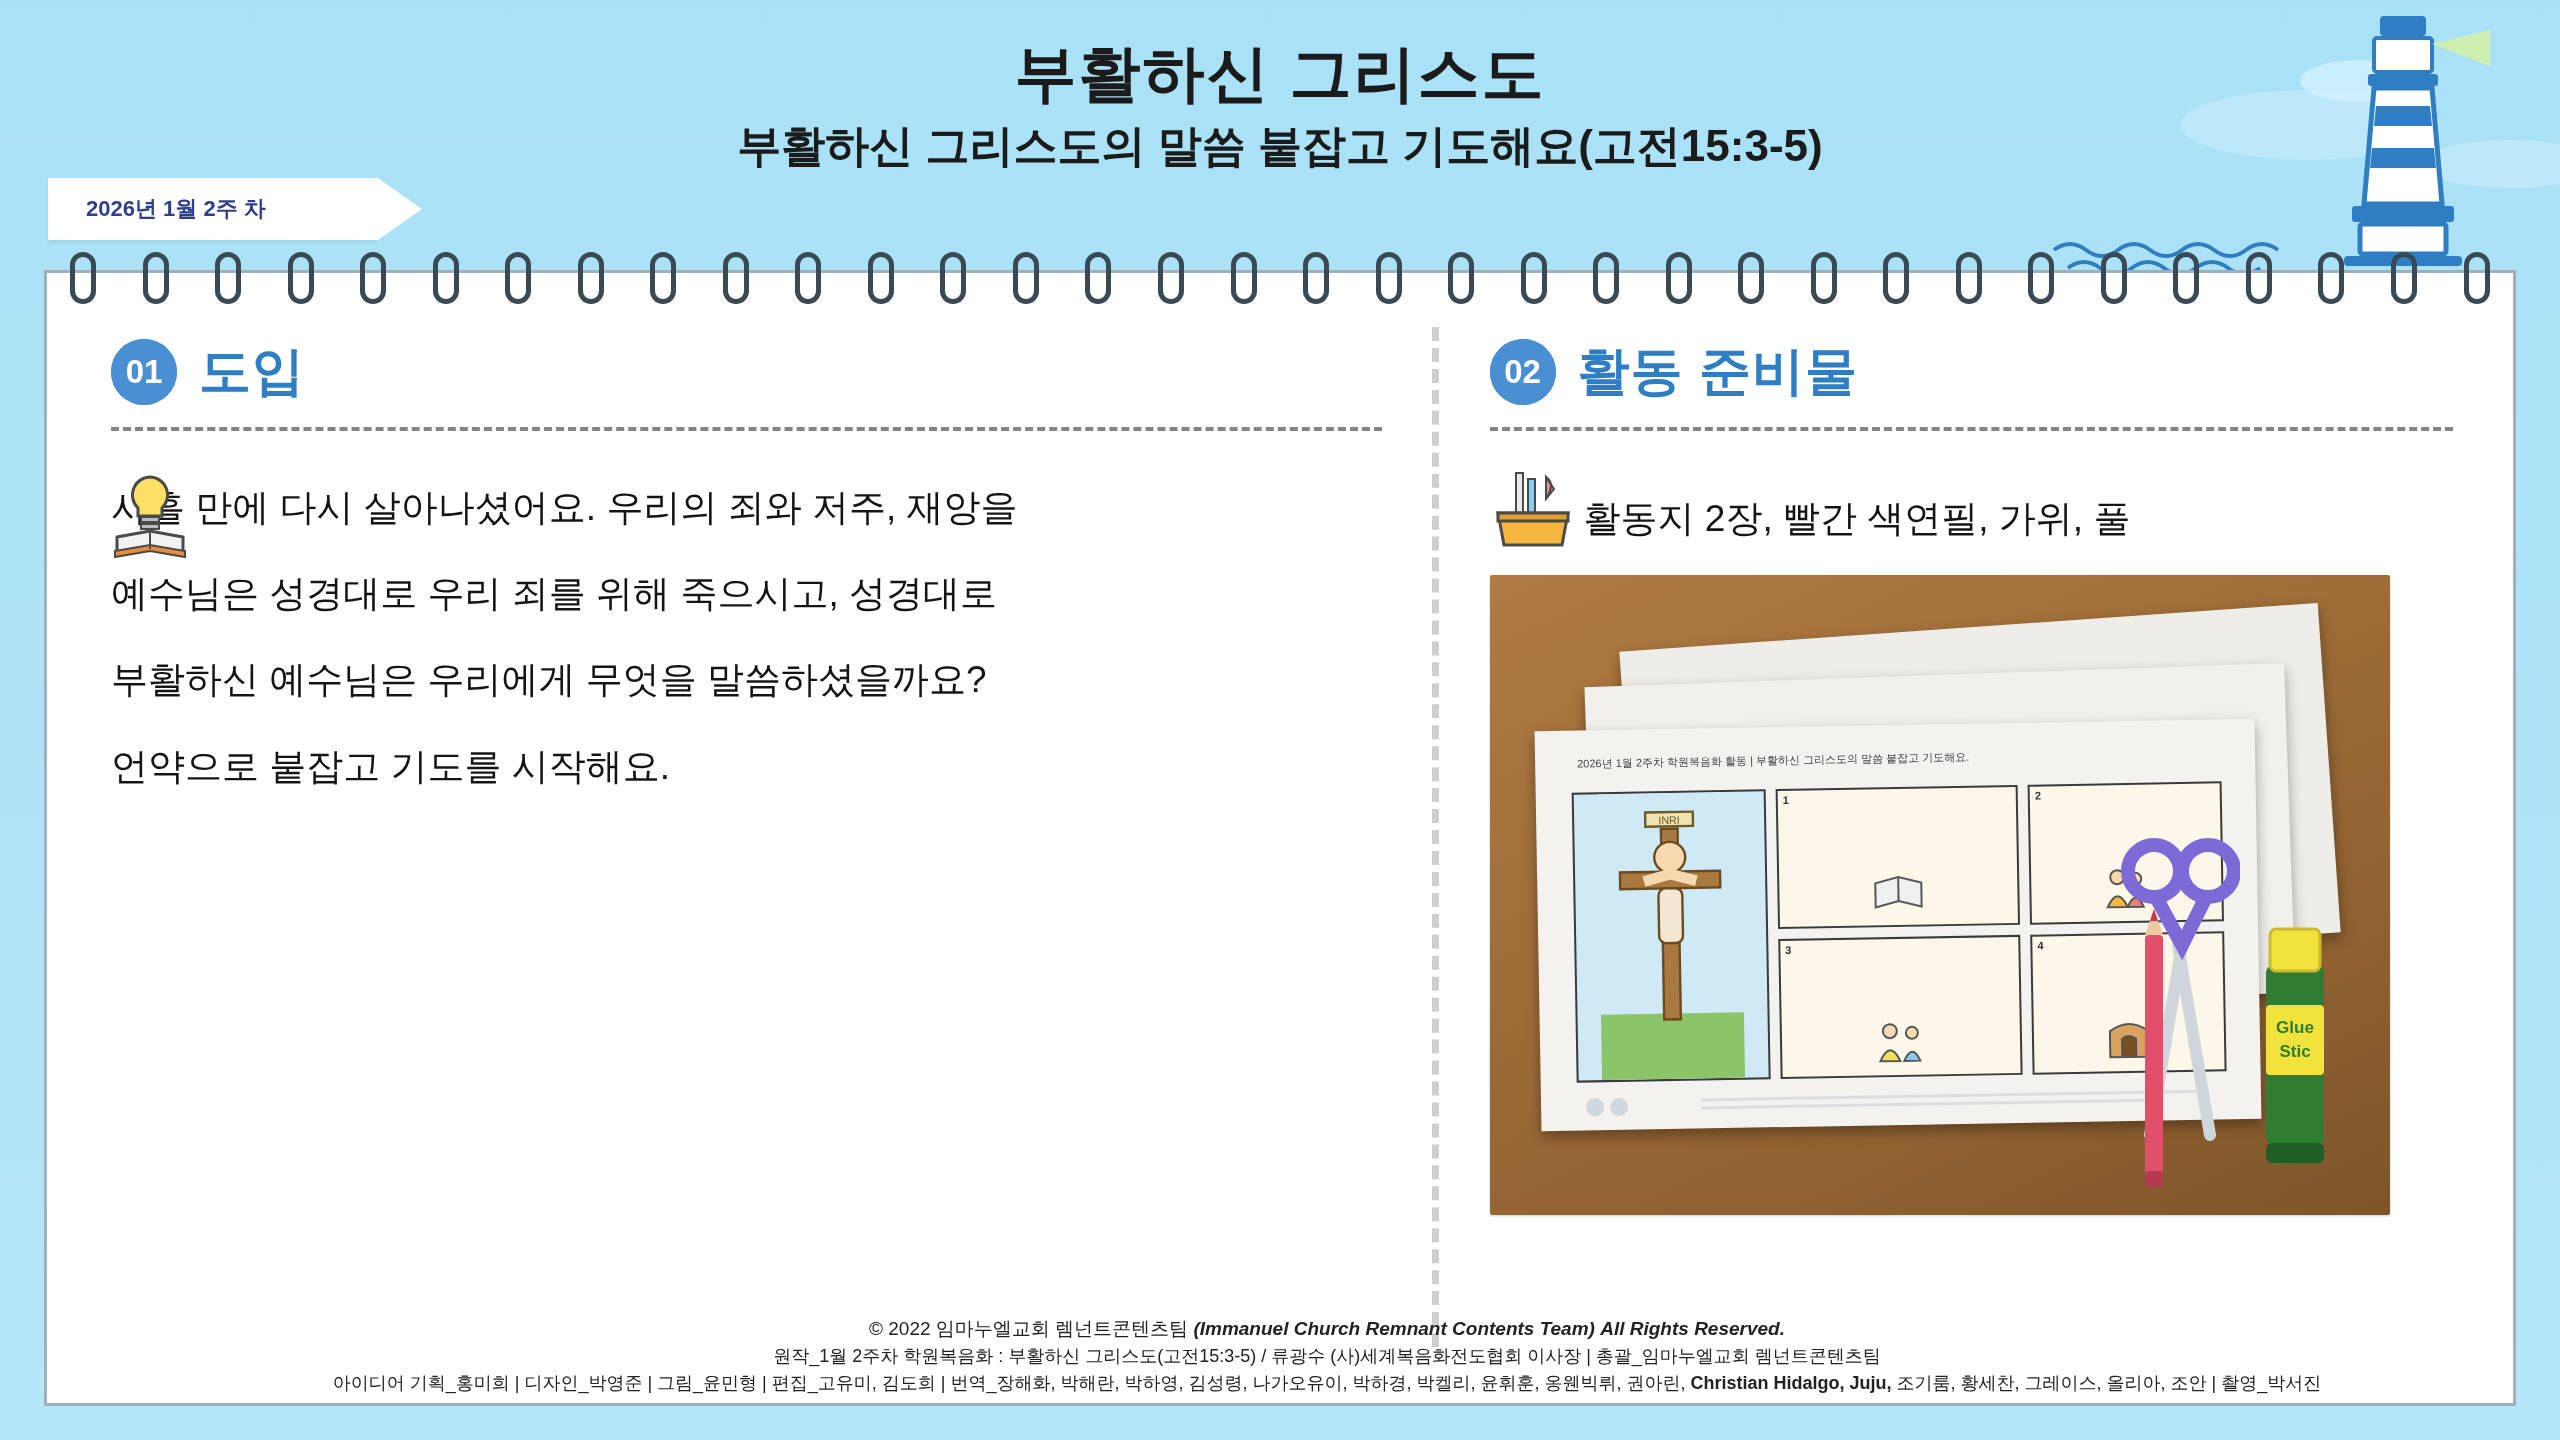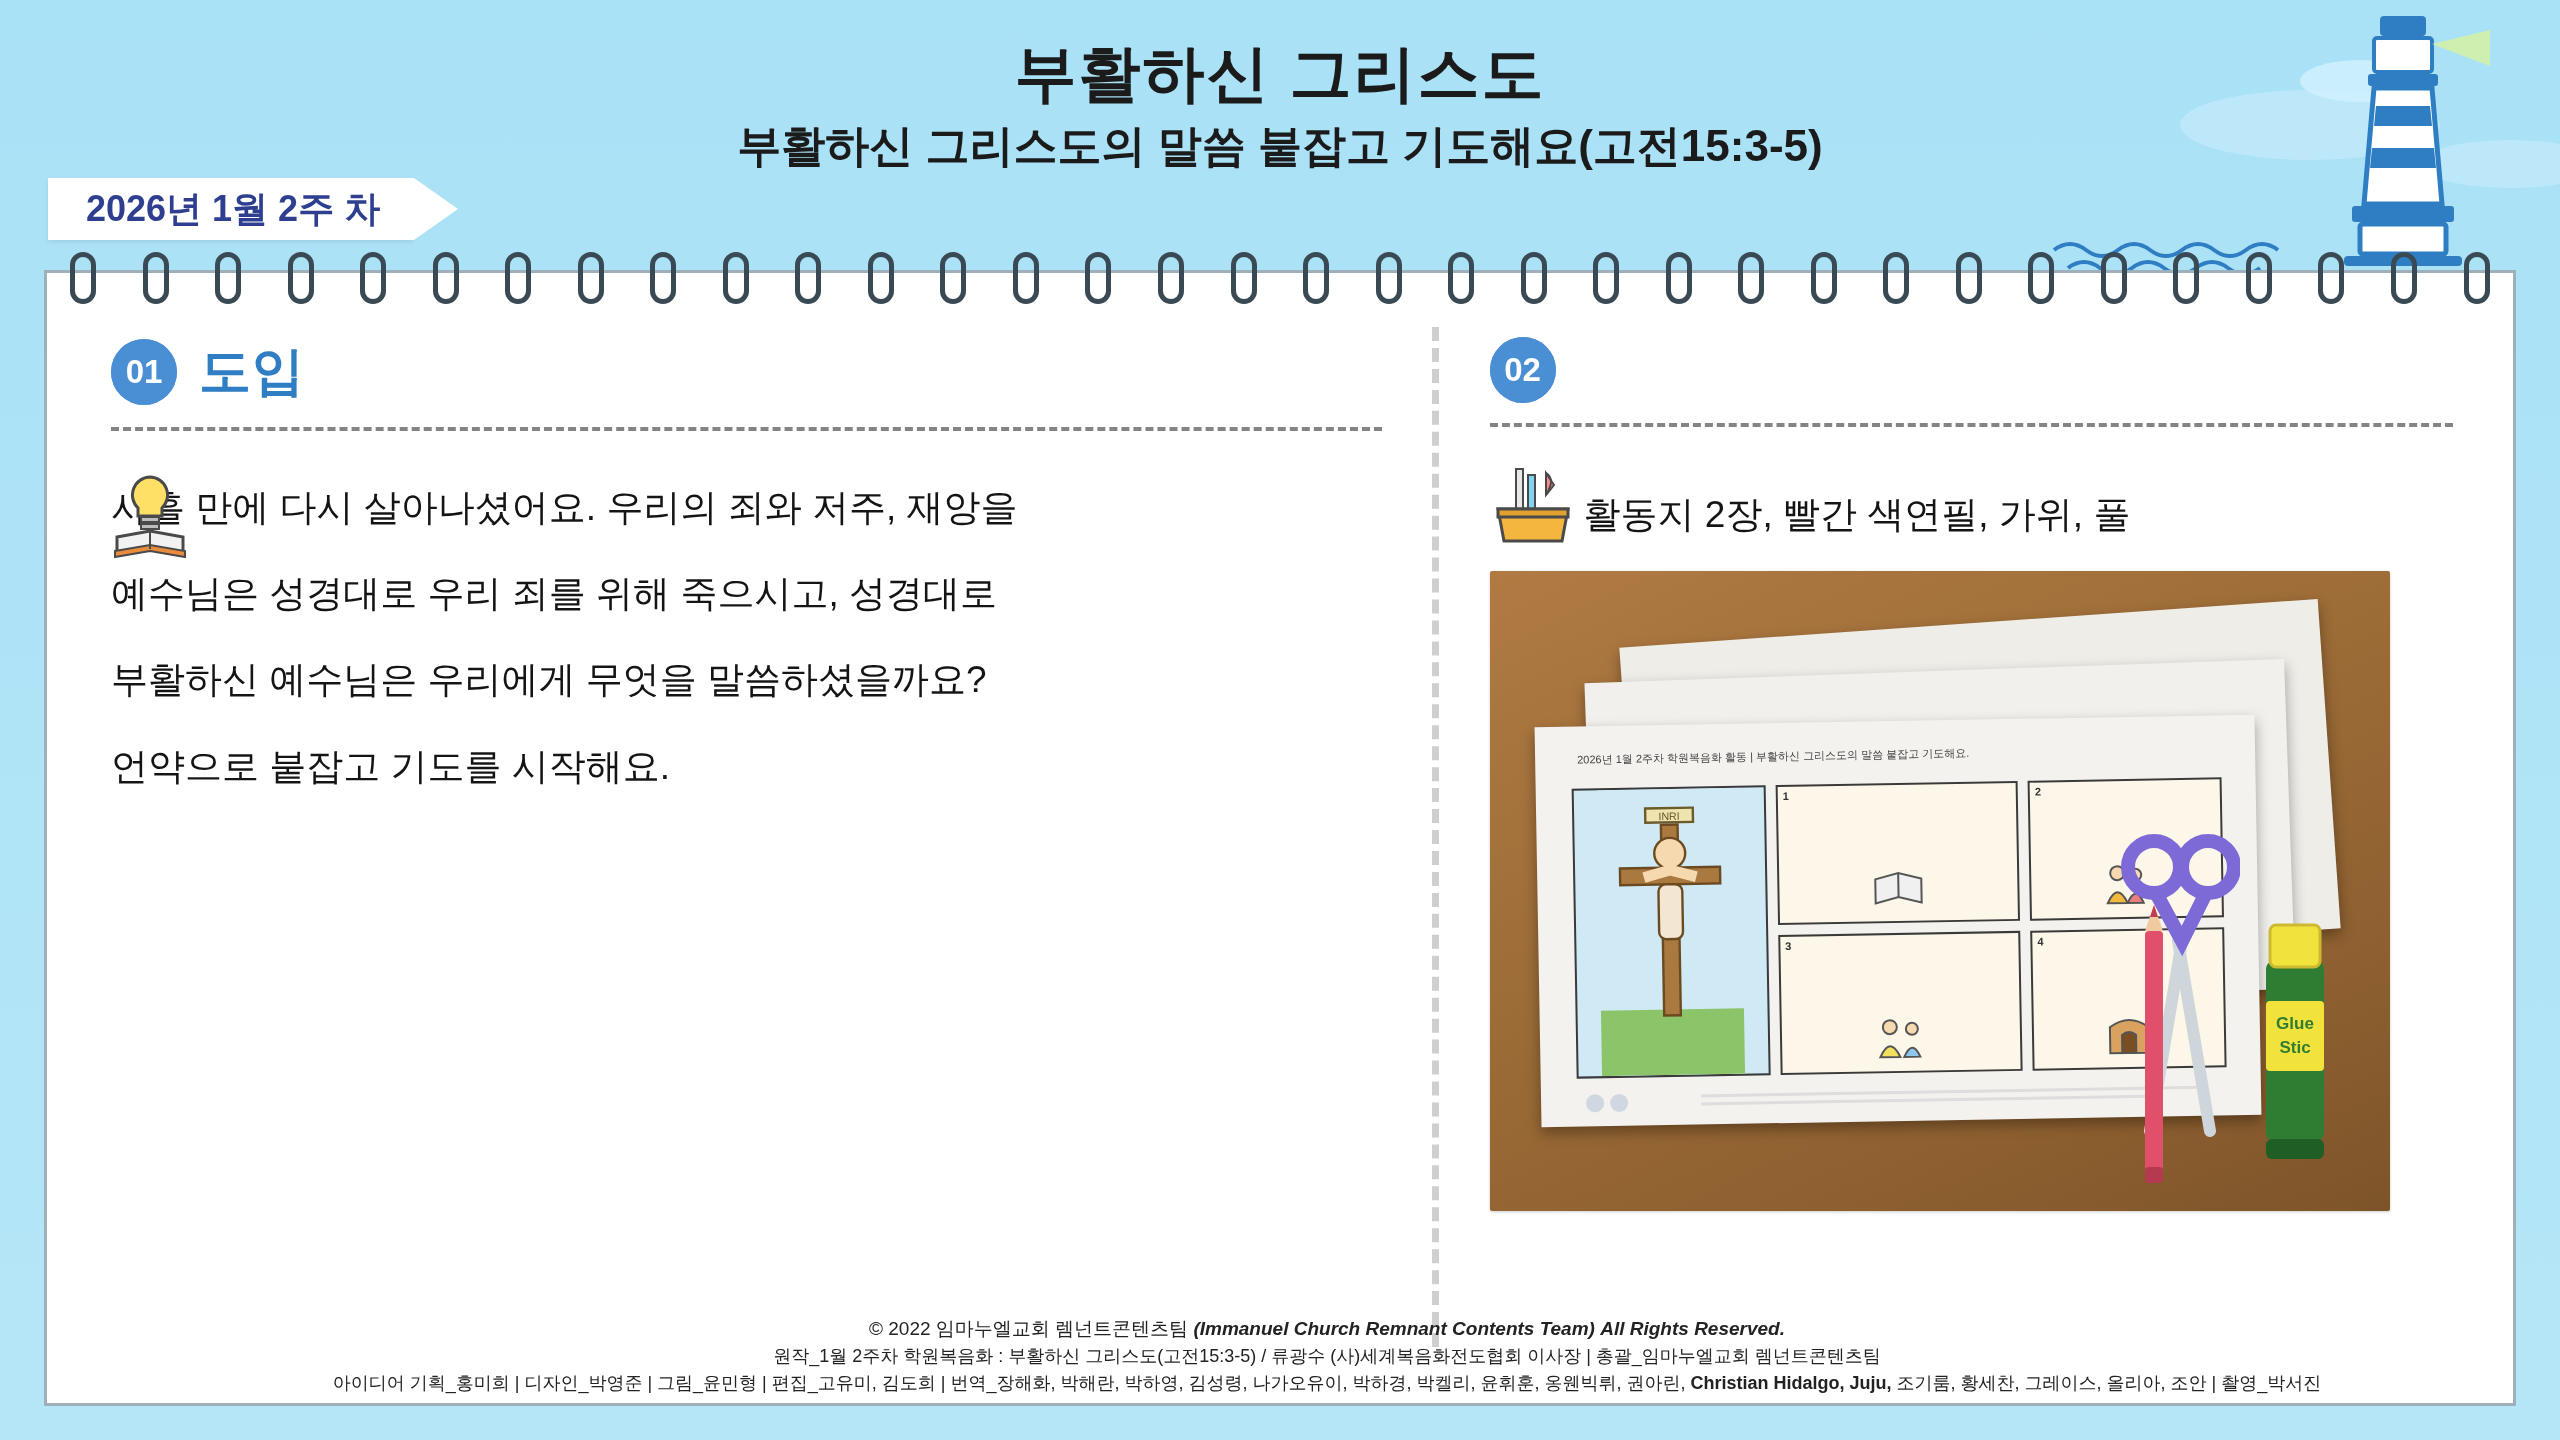--- a/index.html
+++ b/index.html
@@ -41,21 +41,21 @@
     letter-spacing: 0px; margin-top: 8px;
   }
 
   
   .ribbon {
     position: absolute; left: 48px; top: 178px;
     height: 62px; min-width: 330px;
     background: #fff; color: #2e3f8f;
     display: flex; align-items: center;
     padding: 0 34px 0 38px;
-    font-size: 36px; font-weight: bold;
+    font-size: 22px; font-weight: bold;
     box-shadow: 0 2px 4px rgba(0,0,0,.08);
   }
   .ribbon:after {
     content: ""; position: absolute; right: -44px; top: 0;
     border-left: 44px solid #fff;
     border-top: 31px solid transparent;
     border-bottom: 31px solid transparent;
   }
 
   
@@ -266,20 +266,21 @@
           <div class="para">사흘 만에 다시 살아나셨어요. 우리의 죄와 저주, 재앙을</div>
           <div class="para first">예수님은 성경대로 우리 죄를 위해 죽으시고, 성경대로</div>
           <div class="para">부활하신 예수님은 우리에게 무엇을 말씀하셨을까요?</div>
           <div class="para">언약으로 붙잡고 기도를 시작해요.</div>
         </div>
       </div>
 
       <div class="col col-right">
         <div class="sec-head">
           <div class="badge">02</div>
+          <div class="sec-title">활동 준비물</div>
         </div>
         <div class="dashline"></div>
 
         <div class="mat-row">
           <svg class="mat-icon" viewBox="0 0 86 86">
             <rect x="26" y="6" width="7" height="40" fill="#e8e8e8" stroke="#4a4a4a" stroke-width="2"></rect>
             <rect x="38" y="12" width="7" height="34" fill="#7fd4f5" stroke="#4a4a4a" stroke-width="2"></rect>
             <path d="M56 10 l8 12 -8 10 z" fill="#ff8a8a" stroke="#4a4a4a" stroke-width="2"></path>
             <path d="M56 10 q10 6 0 22" fill="none" stroke="#4a4a4a" stroke-width="2"></path>
             <path d="M8 46 L78 46 L72 78 L14 78 Z" fill="#f4b63f" stroke="#4a4a4a" stroke-width="3"></path>

